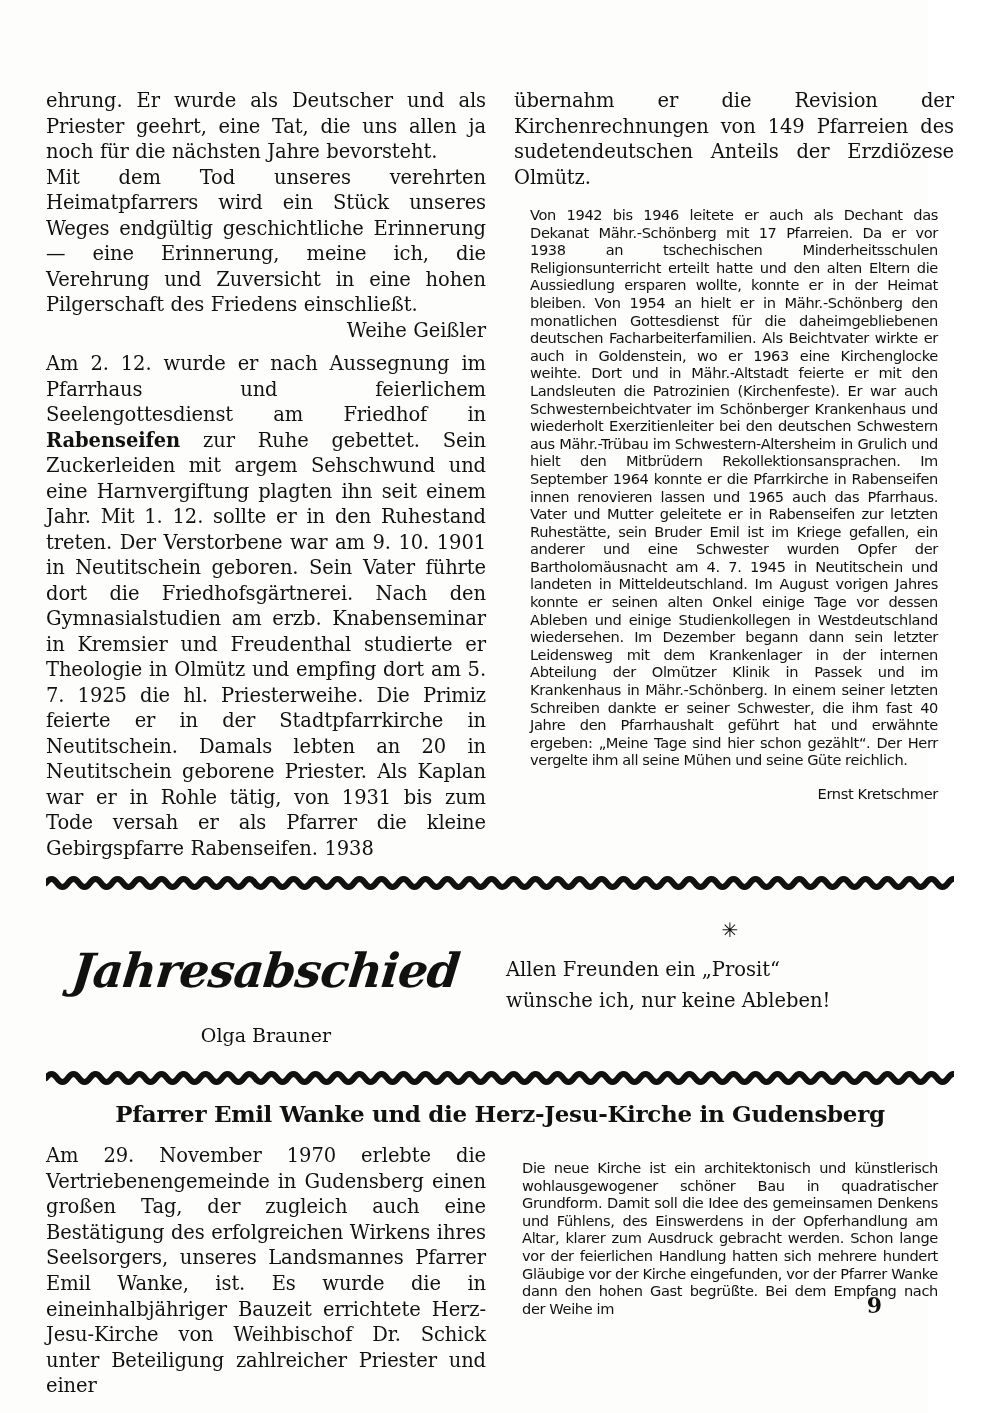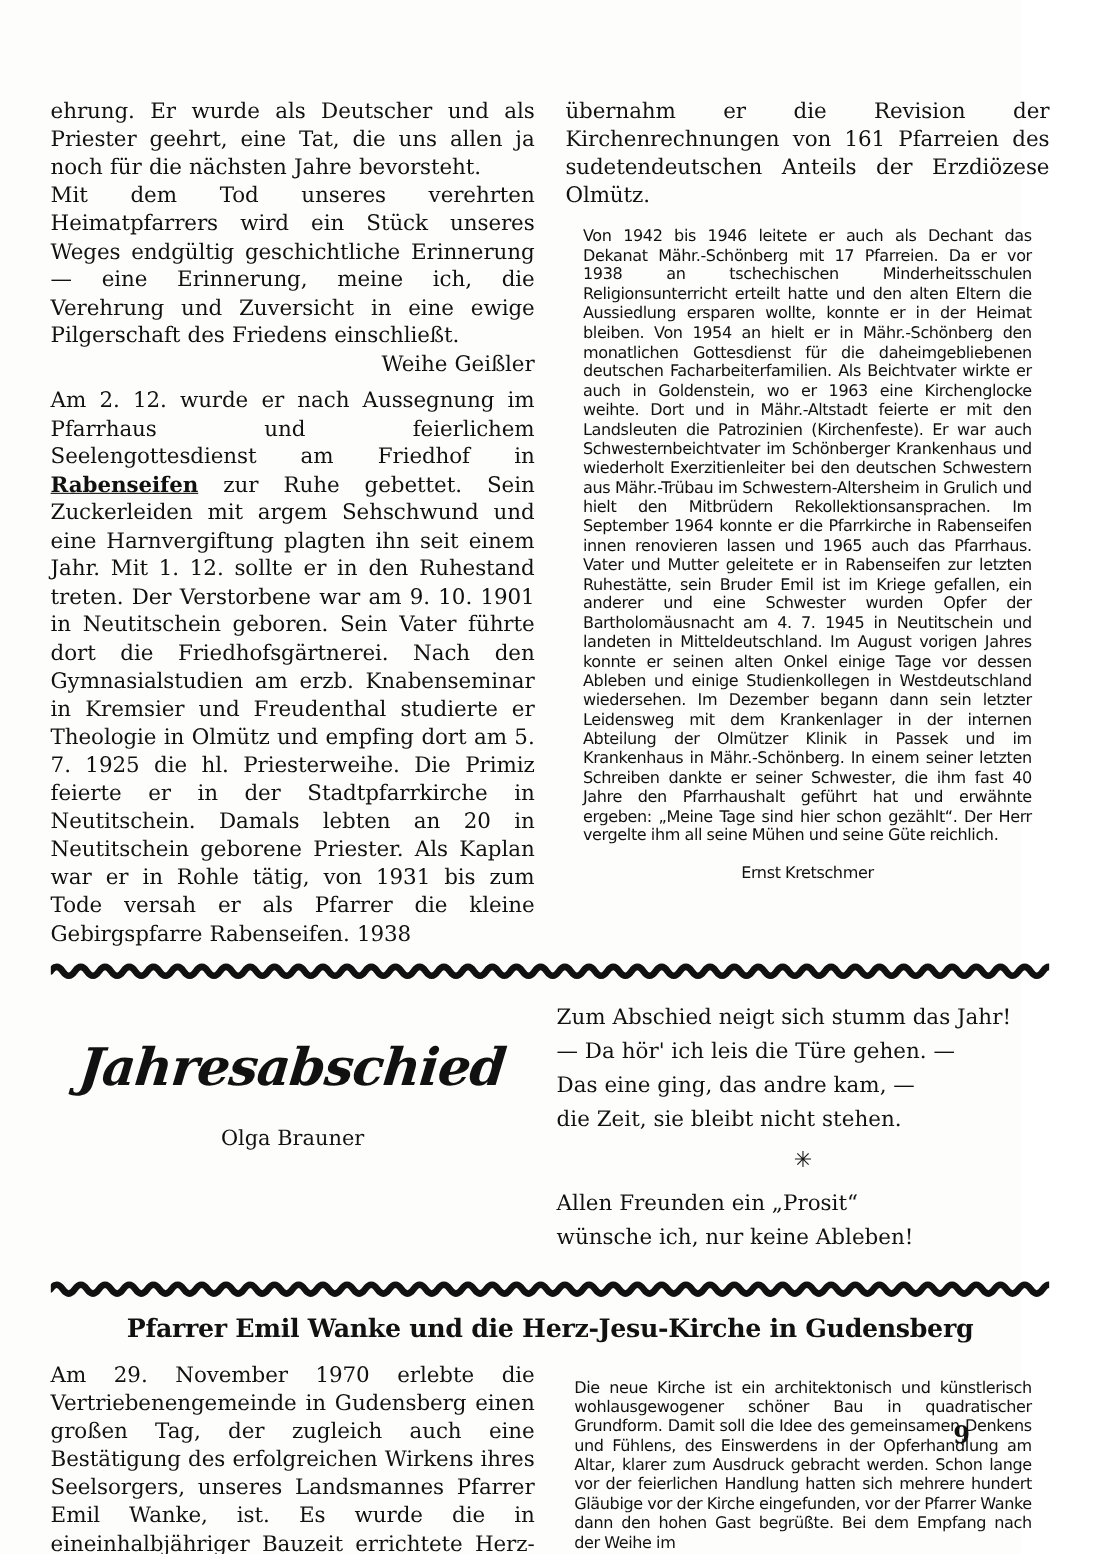--- a/index.html
+++ b/index.html
@@ -54,23 +54,23 @@
   .t-small {
     font-family: "DejaVu Sans", sans-serif;
     font-size: 14.6px;
     line-height: 17.6px;
     text-align: justify;
     letter-spacing: -0.35px;
     word-spacing: -0.2px;
   }
   .t-small p { margin: 16px; }
   .t-right {
-    text-align: center;
-  }
-  b, .bold { font-weight: bold; text-decoration: underline; }
+    text-align: right;
+  }
+  b, .bold { font-weight: bold; }
   
   .wave {
     height: 16px;
     margin: 14px 0 10px 0;
     overflow: hidden;
   }
   .wave svg { display: block; }
   
   .mid {
     display: flex;
@@ -147,55 +147,49 @@
 <body>
 
 <div class="page">
   <div class="content">
 
     <div class="cols">
 
       <div class="col">
         <div class="t-large">
           <p>ehrung. Er wurde als Deutscher und als Priester geehrt, eine Tat, die uns allen ja noch für die nächsten Jahre bevorsteht.</p>
-          <p><span>Mit dem Tod unseres verehrten Heimatpfarrers wird ein Stück unseres Weges endgültig geschichtliche Erinnerung — eine Erinnerung, meine ich, die Verehrung und Zuversicht in eine ewige Pilgerschaft des Friedens einschließt.</span><span class="sig-right">Weihe Geißler</span></p>
+          <p><span>Mit dem Tod unseres verehrten Heimatpfarrers wird ein Stück unseres Weges endgültig geschichtliche Erinnerung — eine Erinnerung, meine ich, die Verehrung und Zuversicht in eine hohen Pilgerschaft des Friedens einschließt.</span><span class="sig-right">Weihe Geißler</span></p>
           <div style="clear:both;height:8px"></div>
           <p><span>Am 2. 12. wurde er nach Aussegnung im Pfarrhaus und feierlichem Seelengottesdienst am Friedhof in </span><b>Rabenseifen</b><span> zur Ruhe gebettet. Sein Zuckerleiden mit argem Sehschwund und eine Harnvergiftung plagten ihn seit einem Jahr. Mit 1. 12. sollte er in den Ruhestand treten. Der Verstorbene war am 9. 10. 1901 in Neutitschein geboren. Sein Vater führte dort die Friedhofsgärtnerei. Nach den Gymnasialstudien am erzb. Knabenseminar in Kremsier und Freudenthal studierte er Theologie in Olmütz und empfing dort am 5. 7. 1925 die hl. Priesterweihe. Die Primiz feierte er in der Stadtpfarrkirche in Neutitschein. Damals lebten an 20 in Neutitschein geborene Priester. Als Kaplan war er in Rohle tätig, von 1931 bis zum Tode versah er als Pfarrer die kleine Gebirgspfarre Rabenseifen. 1938</span></p>
         </div>
       </div>
 
       <div class="col">
         <div class="t-large" style="margin-bottom:2px">
-          <p>übernahm er die Revision der Kirchenrechnungen von 161 Pfarreien des sudetendeutschen Anteils der Erzdiözese Olmütz.</p>
+          <p>übernahm er die Revision der Kirchenrechnungen von 149 Pfarreien des sudetendeutschen Anteils der Erzdiözese Olmütz.</p>
         </div>
         <div class="t-small">
           <p>Von 1942 bis 1946 leitete er auch als Dechant das Dekanat Mähr.-Schönberg mit 17 Pfarreien. Da er vor 1938 an tschechischen Minderheitsschulen Religionsunterricht erteilt hatte und den alten Eltern die Aussiedlung ersparen wollte, konnte er in der Heimat bleiben. Von 1954 an hielt er in Mähr.-Schönberg den monatlichen Gottesdienst für die daheimgebliebenen deutschen Facharbeiterfamilien. Als Beichtvater wirkte er auch in Goldenstein, wo er 1963 eine Kirchenglocke weihte. Dort und in Mähr.-Altstadt feierte er mit den Landsleuten die Patrozinien (Kirchenfeste). Er war auch Schwesternbeichtvater im Schönberger Krankenhaus und wiederholt Exerzitienleiter bei den deutschen Schwestern aus Mähr.-Trübau im Schwestern-Altersheim in Grulich und hielt den Mitbrüdern Rekollektionsansprachen. Im September 1964 konnte er die Pfarrkirche in Rabenseifen innen renovieren lassen und 1965 auch das Pfarrhaus. Vater und Mutter geleitete er in Rabenseifen zur letzten Ruhestätte, sein Bruder Emil ist im Kriege gefallen, ein anderer und eine Schwester wurden Opfer der Bartholomäusnacht am 4. 7. 1945 in Neutitschein und landeten in Mitteldeutschland. Im August vorigen Jahres konnte er seinen alten Onkel einige Tage vor dessen Ableben und einige Studienkollegen in Westdeutschland wiedersehen. Im Dezember begann dann sein letzter Leidensweg mit dem Krankenlager in der internen Abteilung der Olmützer Klinik in Passek und im Krankenhaus in Mähr.-Schönberg. In einem seiner letzten Schreiben dankte er seiner Schwester, die ihm fast 40 Jahre den Pfarrhaushalt geführt hat und erwähnte ergeben: „Meine Tage sind hier schon gezählt“. Der Herr vergelte ihm all seine Mühen und seine Güte reichlich.</p>
           <p class="t-right">Ernst Kretschmer</p>
         </div>
       </div>
     </div>
 
     <div class="wave">
       <svg width="908" height="16" viewBox="0 0 908 16" xmlns="http://www.w3.org/2000/svg">
         <path d="M0 8 Q 5.5 0 11 8 T 22 8 T 33 8 T 44 8 T 55 8 T 66 8 T 77 8 T 88 8 T 99 8 T 110 8 T 121 8 T 132 8 T 143 8 T 154 8 T 165 8 T 176 8 T 187 8 T 198 8 T 209 8 T 220 8 T 231 8 T 242 8 T 253 8 T 264 8 T 275 8 T 286 8 T 297 8 T 308 8 T 319 8 T 330 8 T 341 8 T 352 8 T 363 8 T 374 8 T 385 8 T 396 8 T 407 8 T 418 8 T 429 8 T 440 8 T 451 8 T 462 8 T 473 8 T 484 8 T 495 8 T 506 8 T 517 8 T 528 8 T 539 8 T 550 8 T 561 8 T 572 8 T 583 8 T 594 8 T 605 8 T 616 8 T 627 8 T 638 8 T 649 8 T 660 8 T 671 8 T 682 8 T 693 8 T 704 8 T 715 8 T 726 8 T 737 8 T 748 8 T 759 8 T 770 8 T 781 8 T 792 8 T 803 8 T 814 8 T 825 8 T 836 8 T 847 8 T 858 8 T 869 8 T 880 8 T 891 8 T 902 8 T 913 8" fill="none" stroke="#111" stroke-width="6" stroke-linecap="round"></path>
       </svg>
     </div>
 
     <div class="mid">
       <div class="mid-left">
         <div class="script-title">Jahresabschied</div>
         <div class="byline">Olga Brauner</div>
       </div>
       <div class="mid-right">
-        <div class="stanza">
-          <div>Zum Abschied neigt sich stumm das Jahr!</div>
-          <div>— Da hör' ich leis die Türe gehen. —</div>
-          <div>Das eine ging, das andre kam, —</div>
-          <div>die Zeit, sie bleibt nicht stehen.</div>
-        </div>
         <div class="star">✳</div>
         <div class="stanza">
           <div>Allen Freunden ein „Prosit“</div>
           <div>wünsche ich, nur keine Ableben!</div>
         </div>
       </div>
     </div>
 
     <div class="wave" style="margin-top:24px">
       <svg width="908" height="16" viewBox="0 0 908 16" xmlns="http://www.w3.org/2000/svg">

